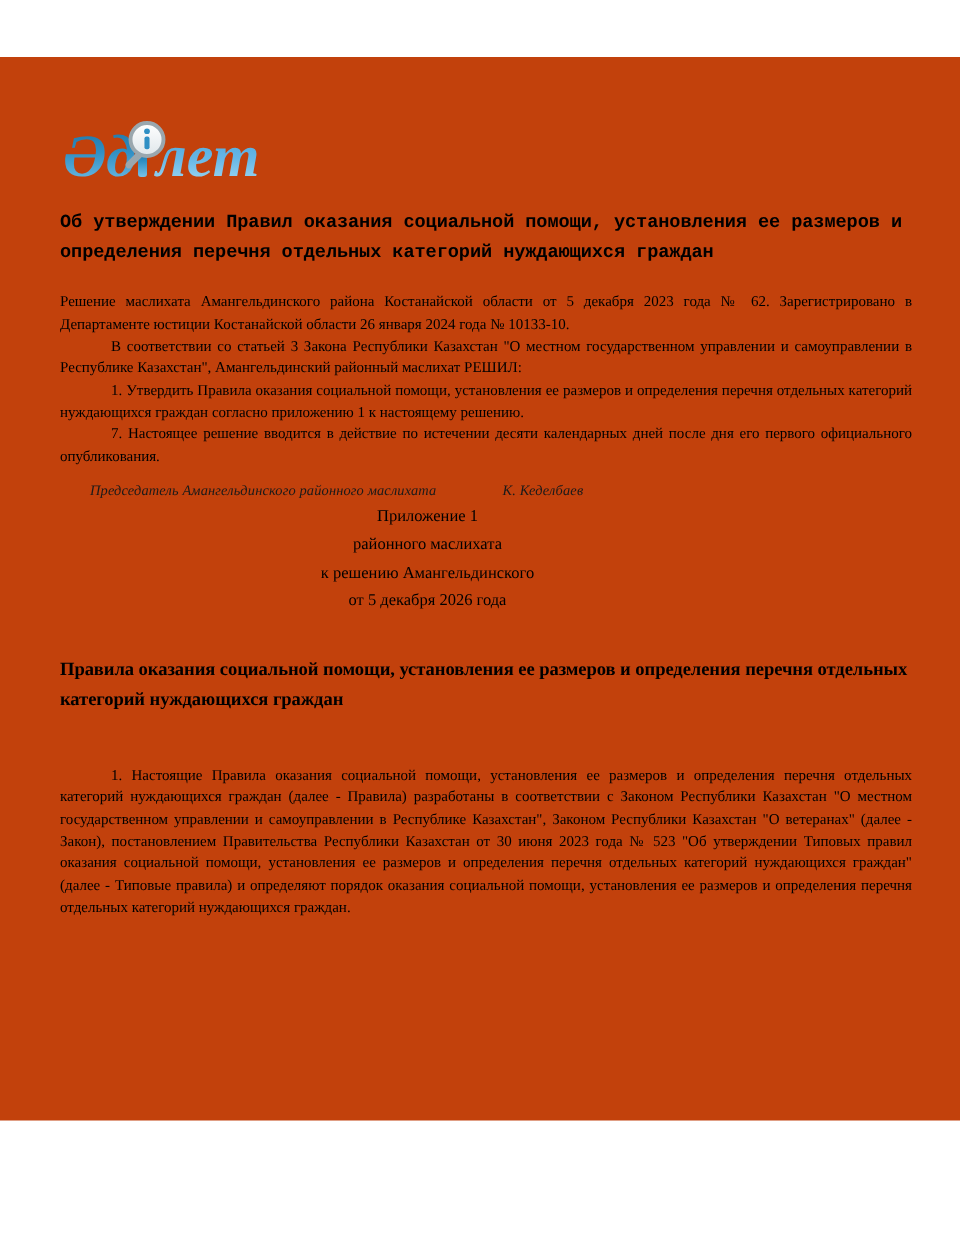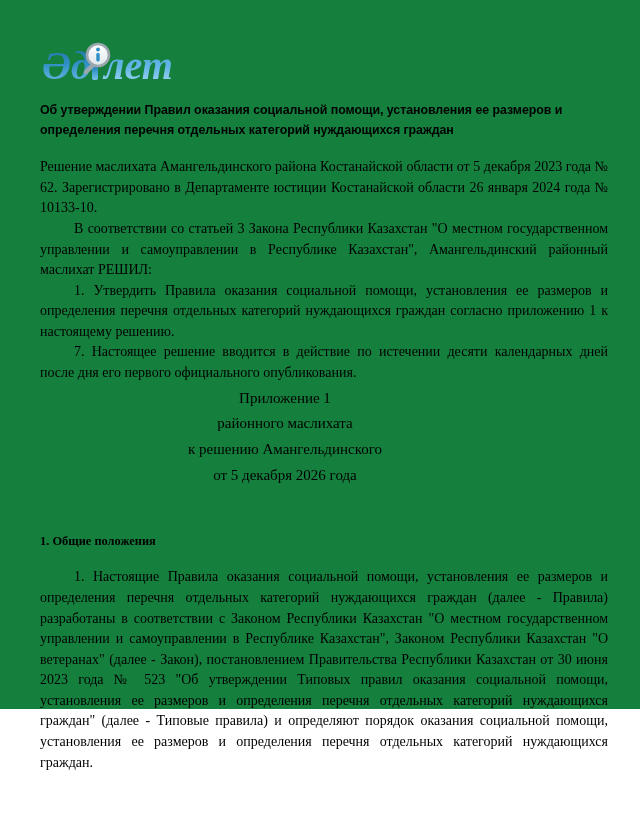--- a/index.html
+++ b/index.html
@@ -15,42 +15,43 @@
     color: #000000;
     -webkit-font-smoothing: antialiased;
   }
 
   .page {
     width: 640px;
     height: 709px;
     box-sizing: border-box;
     padding: 0 32px 0 40px;
     position: relative;
-    background: #15803d;
+    background: #c2410c;
+    margin-top: 38px;
   }
 
   
   .logo-wrap {
     padding-top: 30px;
     height: 58px;
     display: flex;
     align-items: flex-end;
   }
   .logo {
     position: relative;
     display: inline-block;
     line-height: 1;
     height: 46px;
     width: 150px;
   }
   .logo svg { display: block; }
 
   
   h1.doc-title {
-    font-family: Liberation Sans, sans-serif;
+    font-family: Liberation Mono, monospace;
     font-size: 12.4px;
     font-weight: bold;
     line-height: 1.62;
     margin: 12px 0 0 0;
     letter-spacing: -0.05px;
     text-align: left;
     color: #000;
   }
   h2.rules-title {
     font-size: 12.4px;
@@ -61,21 +62,21 @@
   }
   h3.section-title {
     font-size: 12.4px;
     font-weight: bold;
     line-height: 1.5;
     margin: 0;
   }
 
   
   p.body-text {
-    font-size: 14px;
+    font-size: 10px;
     line-height: 1.47;
     margin: 0;
     text-align: justify;
     text-justify: inter-word;
     hyphens: none;
   }
   p.indent {
     text-indent: 34px;
   }
   .blk { margin-top: 0; }
@@ -97,21 +98,21 @@
   }
   .sign-name {
     letter-spacing: 0.1px;
   }
 
   
   .appendix {
     margin-top: 2px;
     padding-right: 78px;
     text-align: center;
-    font-size: 15px;
+    font-size: 11px;
     line-height: 1.72;
     color: #000;
   }
   .appendix div { white-space: nowrap; }
 
   .gap-lg { height: 26px; }
   .gap-md { height: 17px; }
 </style>
 </head>
 <body>
@@ -158,33 +159,37 @@
 
   <div class="gap-md"></div>
 
   <p class="body-text">Решение маслихата Амангельдинского района Костанайской области от 5 декабря 2023 года № 62. Зарегистрировано в Департаменте юстиции Костанайской области 26 января 2024 года № 10133-10.</p>
 
   <p class="body-text indent blk">В соответствии со статьей 3 Закона Республики Казахстан "О местном государственном управлении и самоуправлении в Республике Казахстан", Амангельдинский районный маслихат РЕШИЛ:</p>
 
   <p class="body-text indent blk">1. Утвердить Правила оказания социальной помощи, установления ее размеров и определения перечня отдельных категорий нуждающихся граждан согласно приложению 1 к настоящему решению.</p>
   <p class="body-text indent blk">7. Настоящее решение вводится в действие по истечении десяти календарных дней после дня его первого официального опубликования.</p>
 
+  <div class="sign-row">
+    <span class="sign-role">Председатель Амангельдинского районного маслихата</span>
+    <span class="sign-name">К. Кеделбаев</span>
+  </div>
 
   <div class="appendix">
     <div>Приложение 1</div>
     <div>районного маслихата</div>
     <div>к решению Амангельдинского</div>
     <div>от 5 декабря 2026 года</div>
   </div>
 
   <div class="gap-lg"></div>
 
+  <h2 class="rules-title">Правила оказания социальной помощи, установления ее размеров и определения перечня отдельных категорий нуждающихся граждан</h2>
 
   <div class="gap-md"></div>
 
-  <h3 class="section-title">1. Общие положения</h3>
 
   <div class="gap-md"></div>
 
   <p class="body-text indent blk">1. Настоящие Правила оказания социальной помощи, установления ее размеров и определения перечня отдельных категорий нуждающихся граждан (далее - Правила) разработаны в соответствии с Законом Республики Казахстан "О местном государственном управлении и самоуправлении в Республике Казахстан", Законом Республики Казахстан "О ветеранах" (далее - Закон), постановлением Правительства Республики Казахстан от 30 июня 2023 года № 523 "Об утверждении Типовых правил оказания социальной помощи, установления ее размеров и определения перечня отдельных категорий нуждающихся граждан" (далее - Типовые правила) и определяют порядок оказания социальной помощи, установления ее размеров и определения перечня отдельных категорий нуждающихся граждан.</p>
 
 
 </div>
 
 </body></html>

